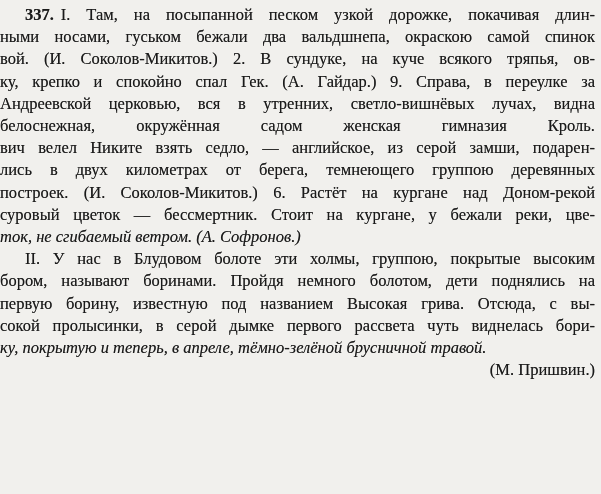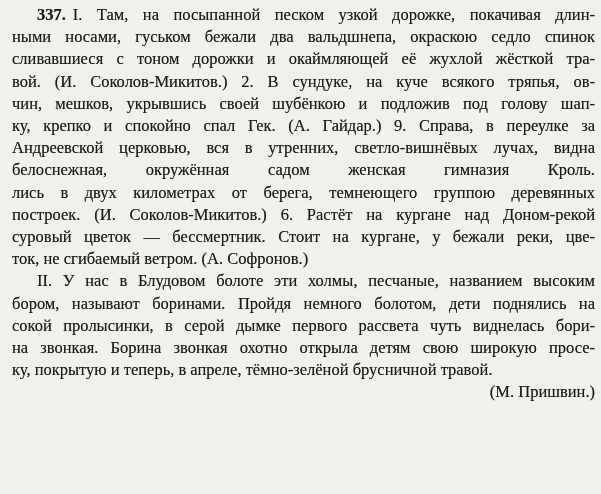--- a/index.html
+++ b/index.html
@@ -7,68 +7,68 @@
     padding: 0;
     width: 601px;
     height: 494px;
     background: #f1f0ed;
     overflow: hidden;
   }
   .page {
     box-sizing: border-box;
     width: 601px;
     height: 494px;
-    padding: 4px 6px 0 12px;
+    padding: 4px 6px 0 0;
     font-family: "Liberation Serif", "DejaVu Serif", serif;
     font-size: 16.5px;
     line-height: 22.2px;
     color: #1a1a1a;
     text-shadow: 0 0 0.3px rgba(20,20,20,0.55);
   }
   .line {
     text-align: justify;
     text-align-last: justify;
   }
   .line.plain {
     text-align: right;
     text-align-last: left;
+    font-style: italic;
   }
   .line.right {
     text-align-last: right;
   }
   .line.indent {
     padding-left: 25px;
   }
   .num {
     font-weight: bold;
     margin-right: 0.42em;
   }
 </style>
 </head>
 <body>
 
 <div class="page">
 
   <div>
     <div class="line indent"><span class="num">337.</span><span>I. Там, на посыпанной песком узкой дорожке, покачивая длин-</span></div>
-    <div class="line">ными носами, гуськом бежали два вальдшнепа, окраскою седло спинок</div>
-    <div class="line">сливавшиеся с тоном дорожки и окаймляющей её жухлой жёсткой тра-</div>
+    <div class="line">ными носами, гуськом бежали два вальдшнепа, окраскою самой спинок</div>
     <div class="line">вой. (И. Соколов-Микитов.) 2. В сундуке, на куче всякого тряпья, ов-</div>
-    <div class="line">чин, мешков, укрывшись своей шубёнкою и подложив под голову шап-</div>
     <div class="line">ку, крепко и спокойно спал Гек. (А. Гайдар.) 9. Справа, в переулке за</div>
     <div class="line">Андреевской церковью, вся в утренних, светло-вишнёвых лучах, видна</div>
     <div class="line">белоснежная, окружённая садом женская гимназия Кроль.</div>
+    <div class="line">вич велел Никите взять седло, — английское, из серой замши, подарен-</div>
     <div class="line">лись в двух километрах от берега, темнеющего группою деревянных</div>
     <div class="line">построек. (И. Соколов-Микитов.) 6. Растёт на кургане над Доном-рекой</div>
     <div class="line">суровый цветок — бессмертник. Стоит на кургане, у бежали реки, цве-</div>
     <div class="line plain">ток, не сгибаемый ветром. (А. Софронов.)</div>
   </div>
 
   <div>
-    <div class="line indent">II. У нас в Блудовом болоте эти холмы, песчаные, названием высоким</div>
+    <div class="line indent">II. У нас в Блудовом болоте эти холмы, группою, покрытые высоким</div>
     <div class="line">бором, называют боринами. Пройдя немного болотом, дети поднялись на</div>
+    <div class="line">первую борину, известную под названием Высокая грива. Отсюда, с вы-</div>
     <div class="line">сокой пролысинки, в серой дымке первого рассвета чуть виднелась бори-</div>
-    <div class="line">на звонкая. Борина звонкая охотно открыла детям свою широкую просе-</div>
     <div class="line plain">ку, покрытую и теперь, в апреле, тёмно-зелёной брусничной травой.</div>
     <div class="line right">(М. Пришвин.)</div>
   </div>
 
 </div>
 
 </body></html>

